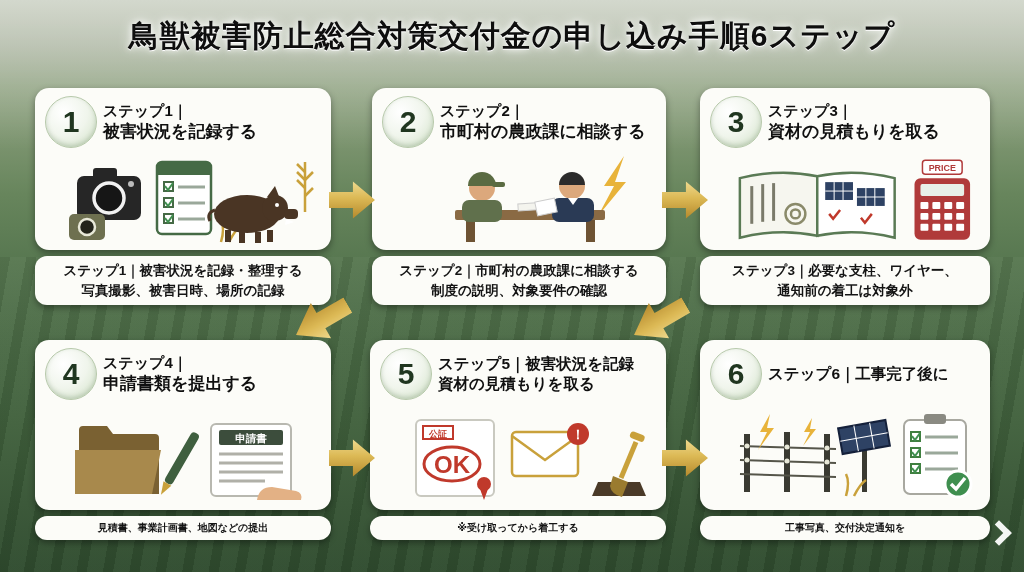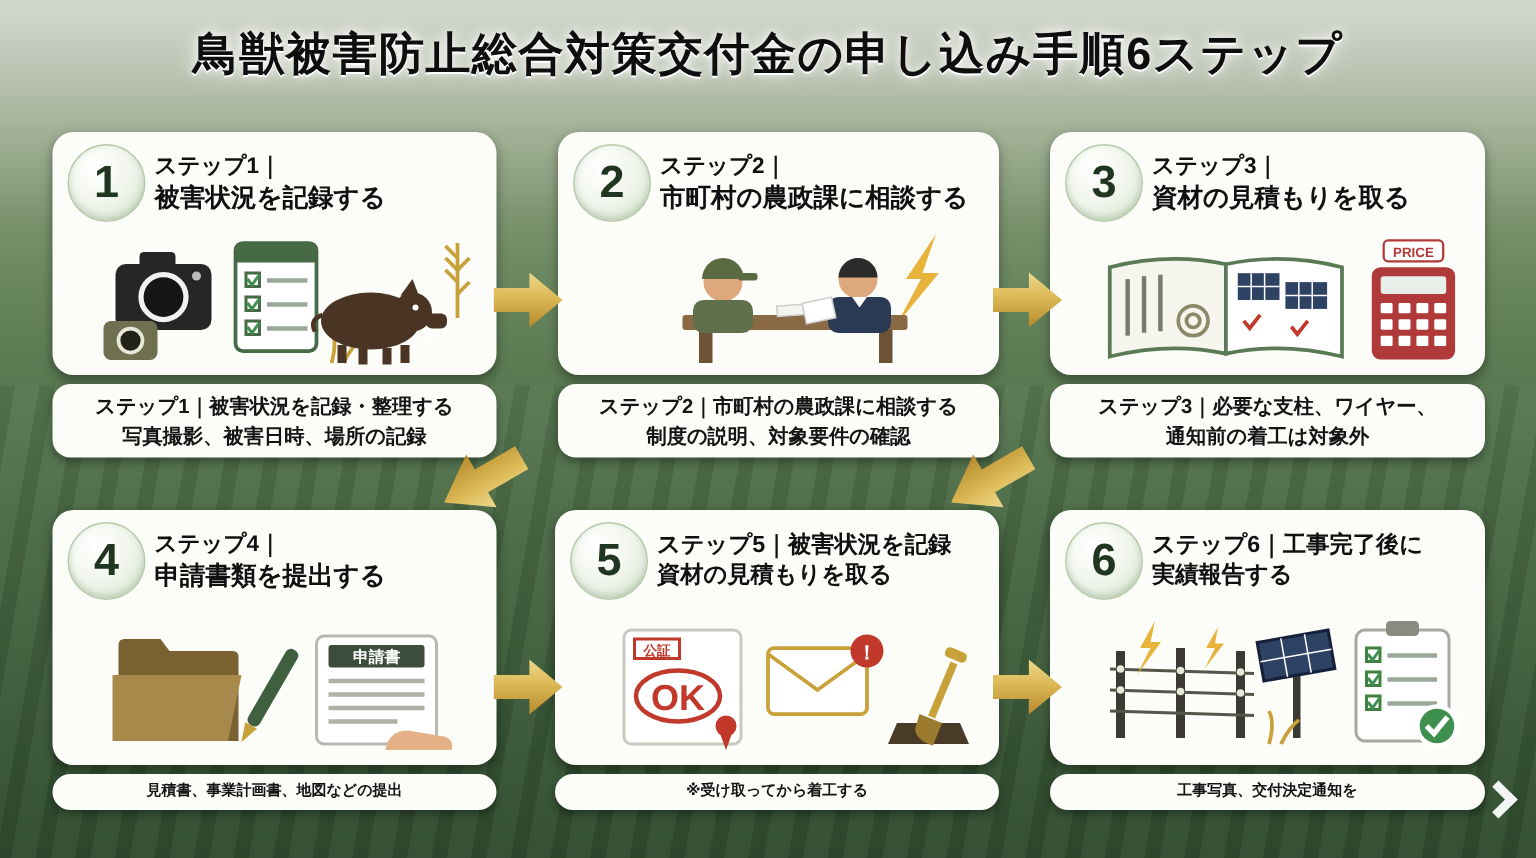--- a/index.html
+++ b/index.html
@@ -353,21 +353,20 @@
   </div>
 
   <div class="card row2 eq" id="card6">
     <div class="card-main">
       <div class="card-head">
         <div class="badge">
             <span>6</span>
           </div>
         <div class="head-text">
           <div class="head-l1">ステップ6｜工事完了後に</div>
-          <div class="head-l2">実績報告する</div>
         </div>
       </div>
       <div class="illus">
         <svg viewBox="0 0 250 92" width="258" height="92">
           <g>
             <rect x="18" y="26" width="6" height="58" fill="#3a3a32"></rect>
             <rect x="58" y="24" width="6" height="60" fill="#3a3a32"></rect>
             <rect x="98" y="26" width="6" height="58" fill="#3a3a32"></rect>
             <line x1="14" y1="38" x2="110" y2="41" stroke="#55554a" stroke-width="2"></line>
             <line x1="14" y1="52" x2="110" y2="55" stroke="#55554a" stroke-width="2"></line>

